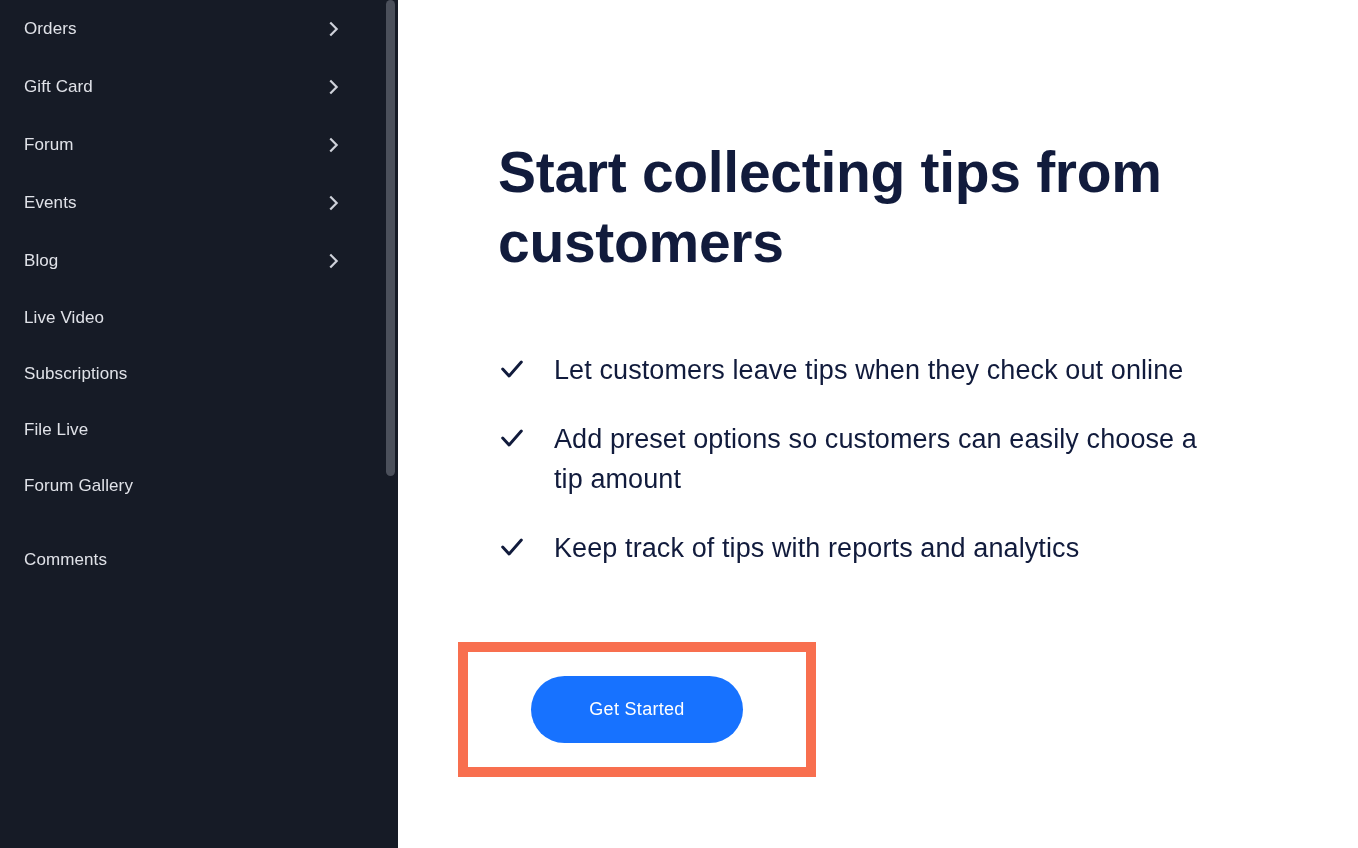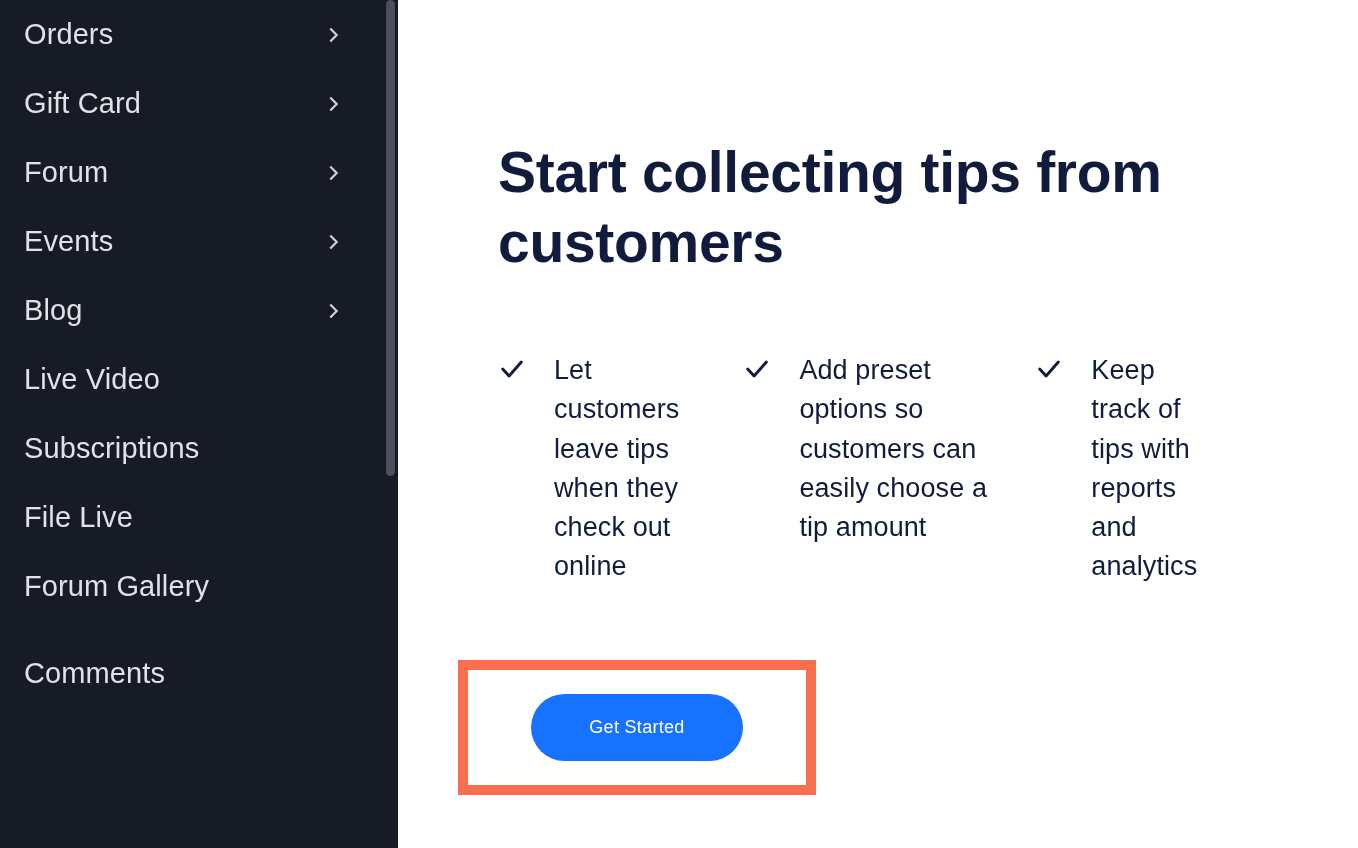--- a/index.html
+++ b/index.html
@@ -36,21 +36,21 @@
     height: 476px;
     border-radius: 5px;
     background: #4b505b;
   }
   .sidebar-item {
     display: flex;
     align-items: center;
     justify-content: space-between;
     padding: 18px 26px 18px 24px;
     color: #e0e2e8;
-    font-size: 29px;
+    font-size: 17px;
     font-weight: 400;
     cursor: pointer;
     letter-spacing: 0.1px;
   }
   .sidebar-item.active {
     background: #3c404a;
   }
   .section-gap {
     height: 18px;
   }
@@ -72,21 +72,21 @@
     font-size: 57px;
     line-height: 1.23;
     font-weight: 700;
     letter-spacing: -0.3px;
     color: #111b3c;
     max-width: 780px;
   }
   .bullets {
     margin-top: 74px;
     display: flex;
-    flex-direction: row;
+    flex-direction: column;
     gap: 30px;
     max-width: 720px;
   }
   .bullet {
     display: flex;
     align-items: flex-start;
     gap: 28px;
   }
   .check {
     flex-shrink: 0;

